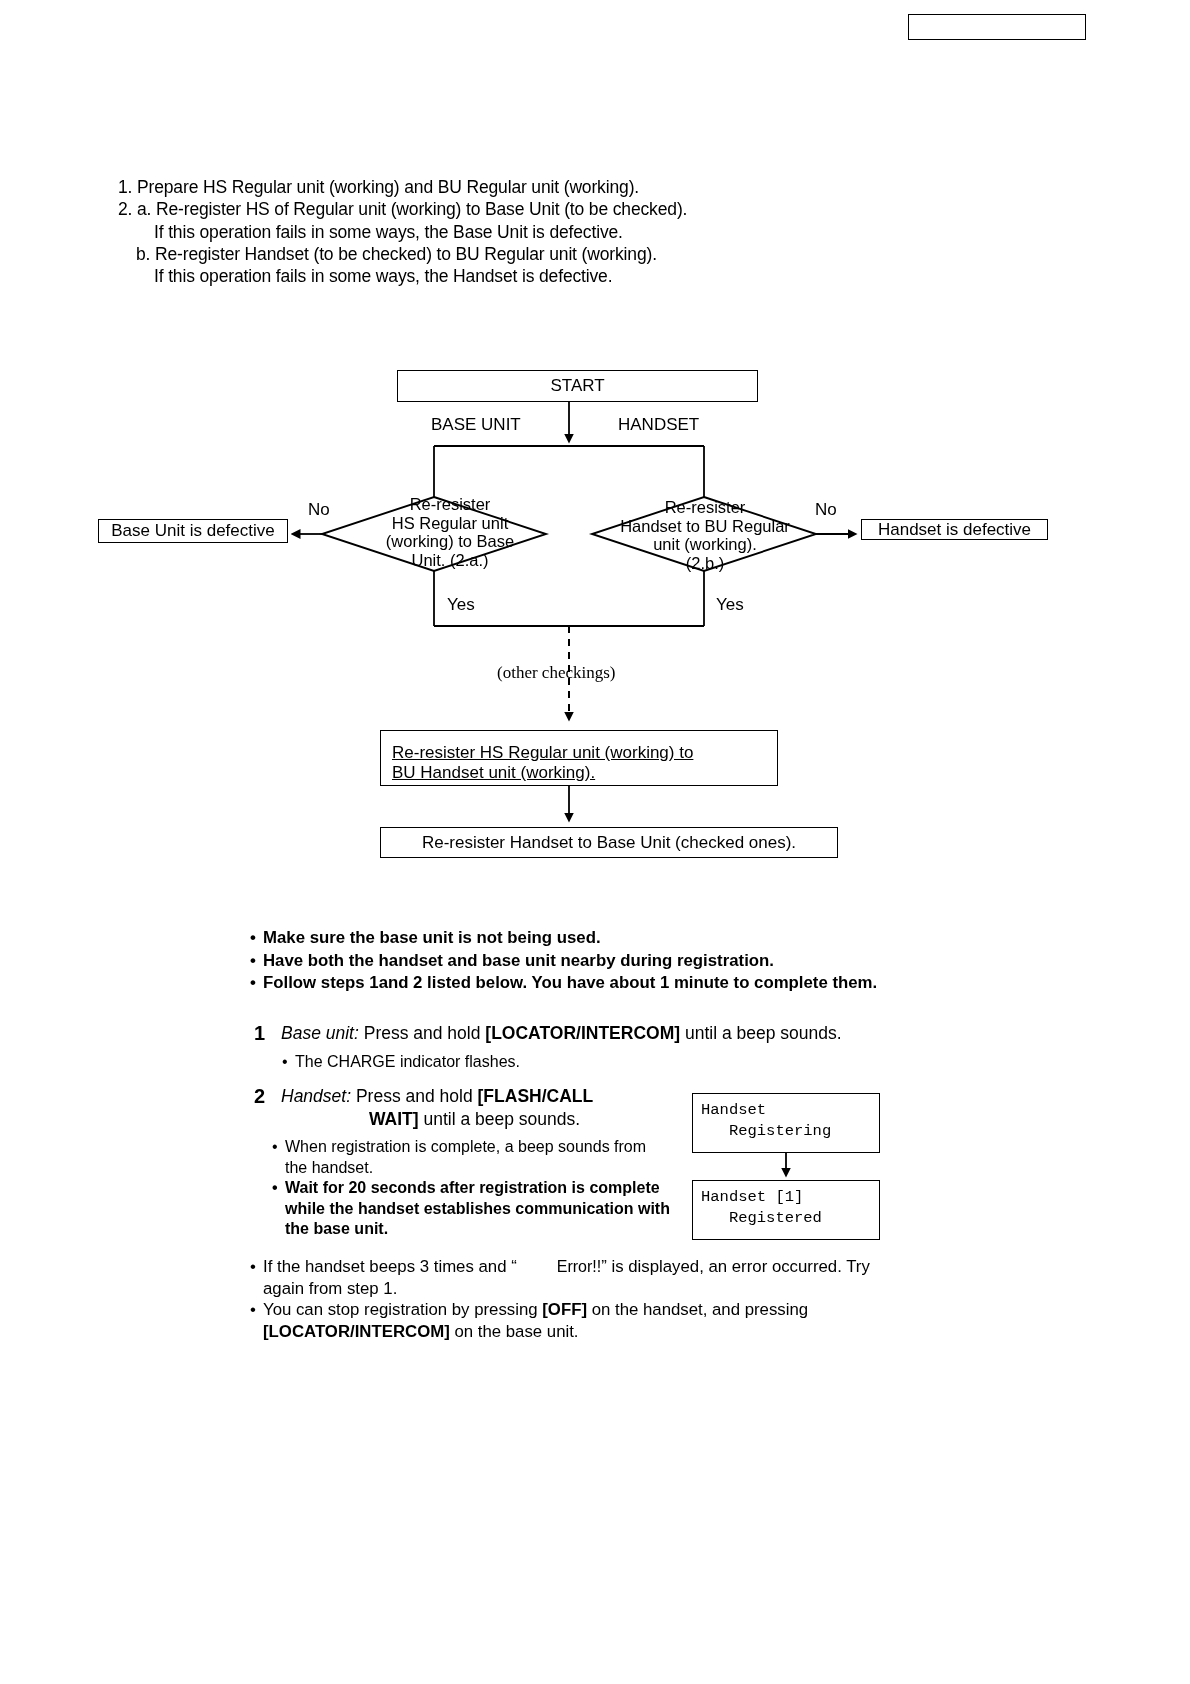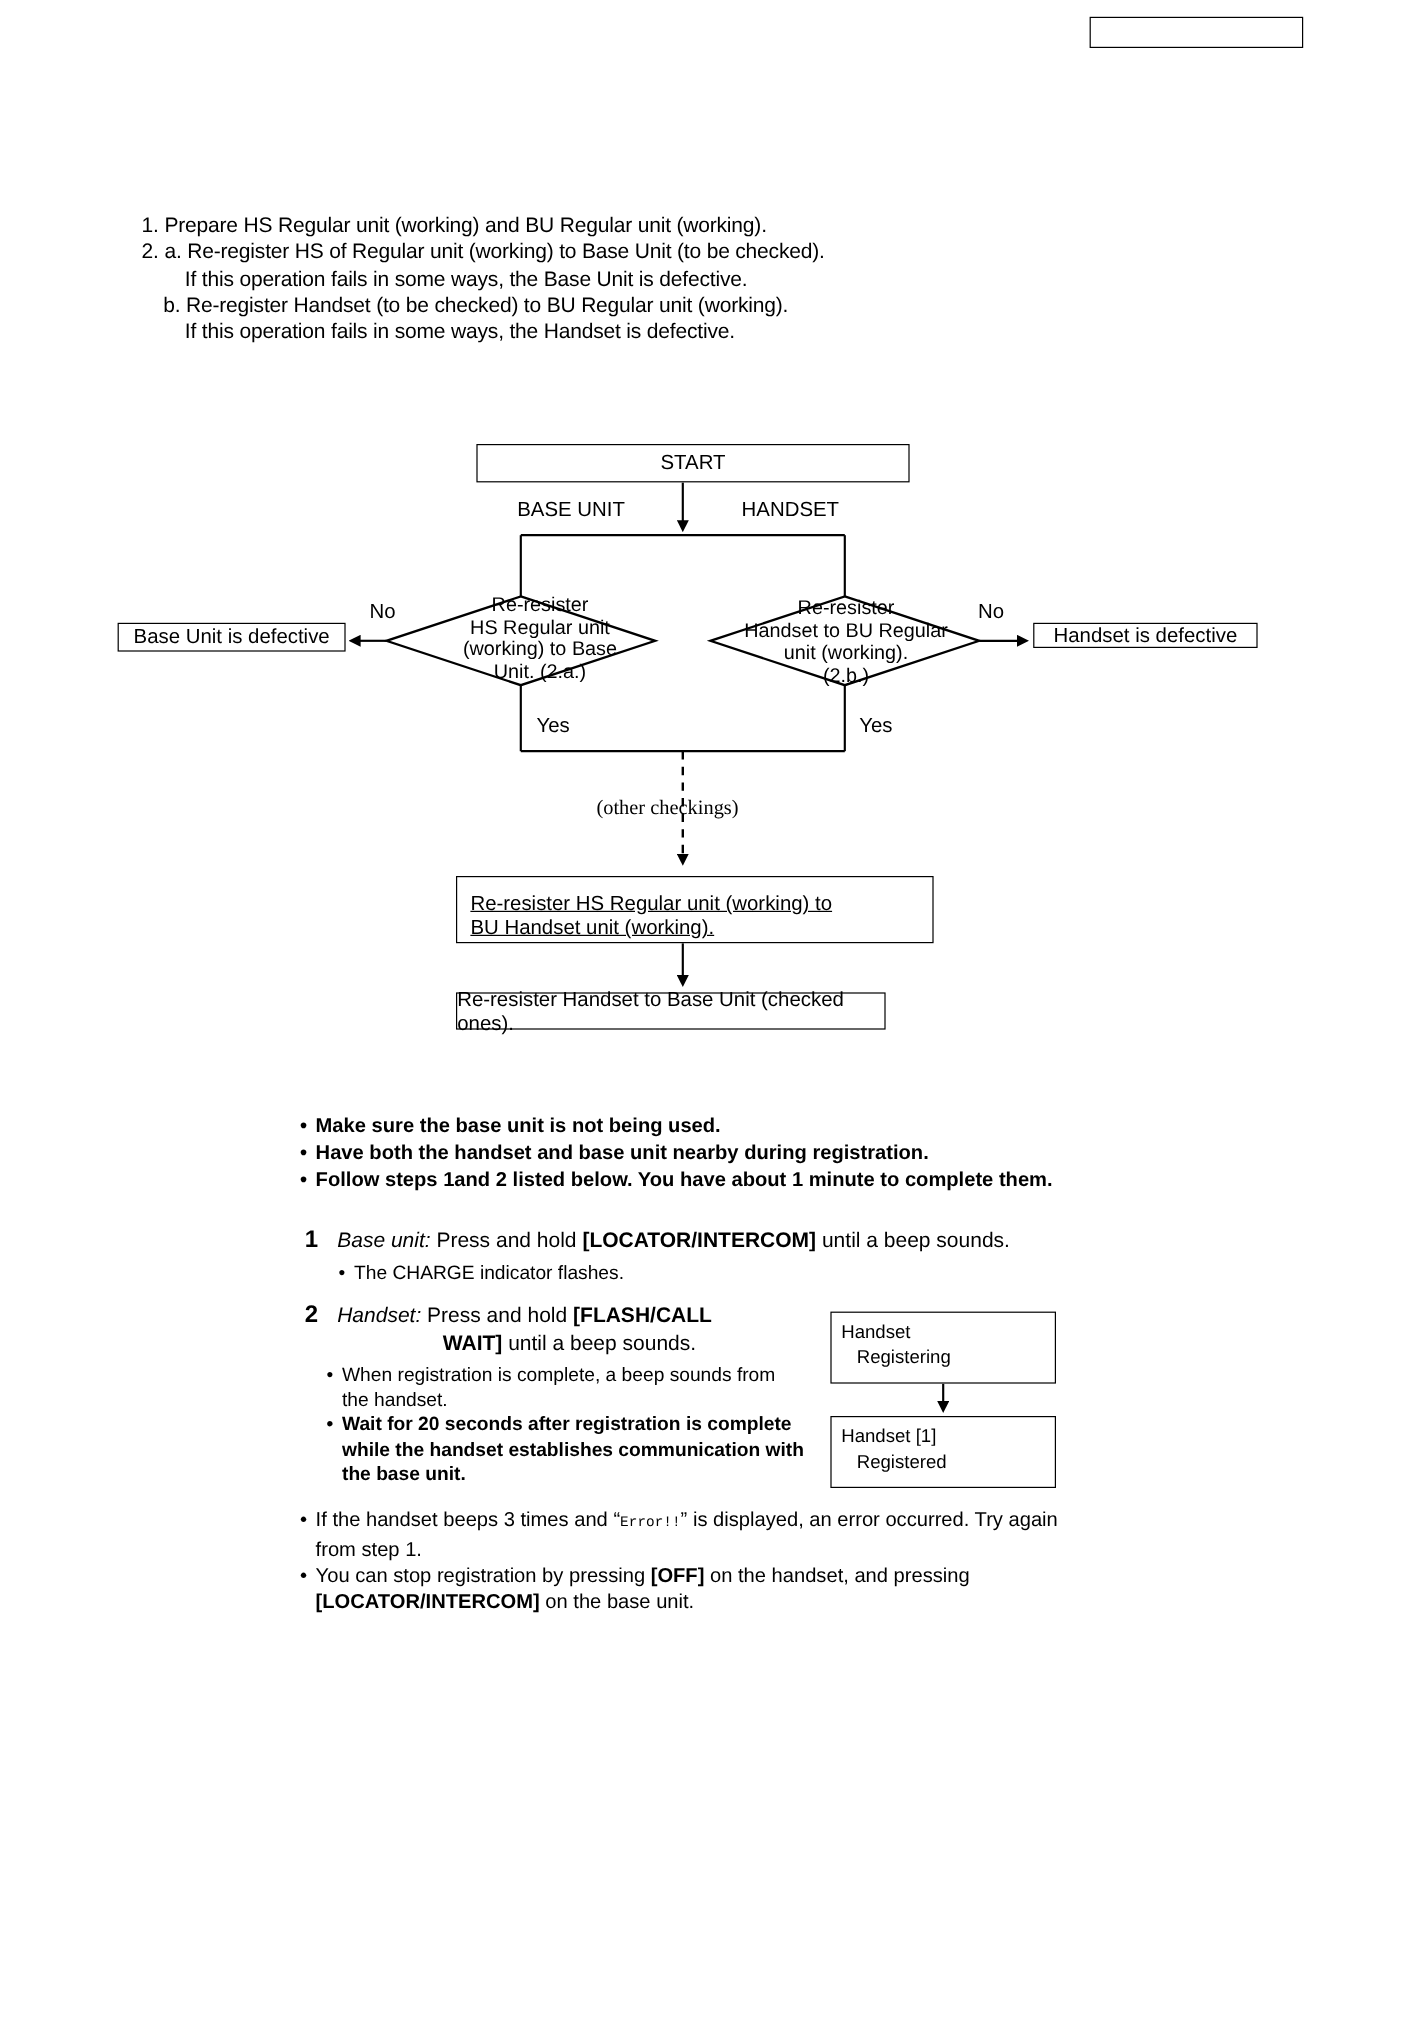--- a/index.html
+++ b/index.html
@@ -83,21 +83,21 @@
   #node-rereg-hs-bu {
     left: 380px; top: 730px; width: 398px; height: 56px;
     align-items: flex-start;
     padding-top: 12px;
     padding-left: 11px;
     display: block;
     text-decoration: underline;
   }
   #node-rereg-hs-bu .txt { display:block; }
   #node-rereg-handset-base {
-    left: 380px; top: 827px; width: 358px; height: 31px;
+    left: 380px; top: 827px; width: 458px; height: 31px;
     justify-content: center;
   }
 
   
   .diamond-label {
     position: absolute;
     text-align: center;
     font-size: 16.5px;
     line-height: 18.5px;
     white-space: pre-line;
@@ -168,40 +168,40 @@
   #sub-1 { left: 282px; top: 1052px; width: 420px; }
   #sub-2 { left: 272px; top: 1137px; width: 400px; }
   #sub-2 .b2 { font-weight: bold; }
 
   
   .lcd {
     position: absolute;
     box-sizing: border-box;
     border: 1.7px solid #000;
     background: #fff;
-    font-family: Liberation Sans, sans-serif;
+    font-family: Liberation Mono, monospace;
     font-size: 15.5px;
     line-height: 21px;
     padding: 6px 0 0 8px;
     white-space: pre;
   }
   #lcd-1 { left: 692px; top: 1093px; width: 188px; height: 60px; }
   #lcd-2 { left: 692px; top: 1180px; width: 188px; height: 60px; }
 
   
   .footer-notes {
     position: absolute;
     left: 250px;
     top: 1256px;
     width: 660px;
     font-size: 16.8px;
     line-height: 21.5px;
   }
   .footer-notes b { font-weight: bold; }
-  .mono { font-family: Liberation Mono, monospace; font-size: 12px; }
+  .mono { font-family: Liberation Sans, sans-serif; font-size: 16px; margin-left: 40px; }
 </style>
 </head>
 <body>
 
 <div class="page">
 
   <div class="header-box"></div>
 
   <div class="intro">
     <div class="line">1. Prepare HS Regular unit (working) and BU Regular unit (working).</div>

